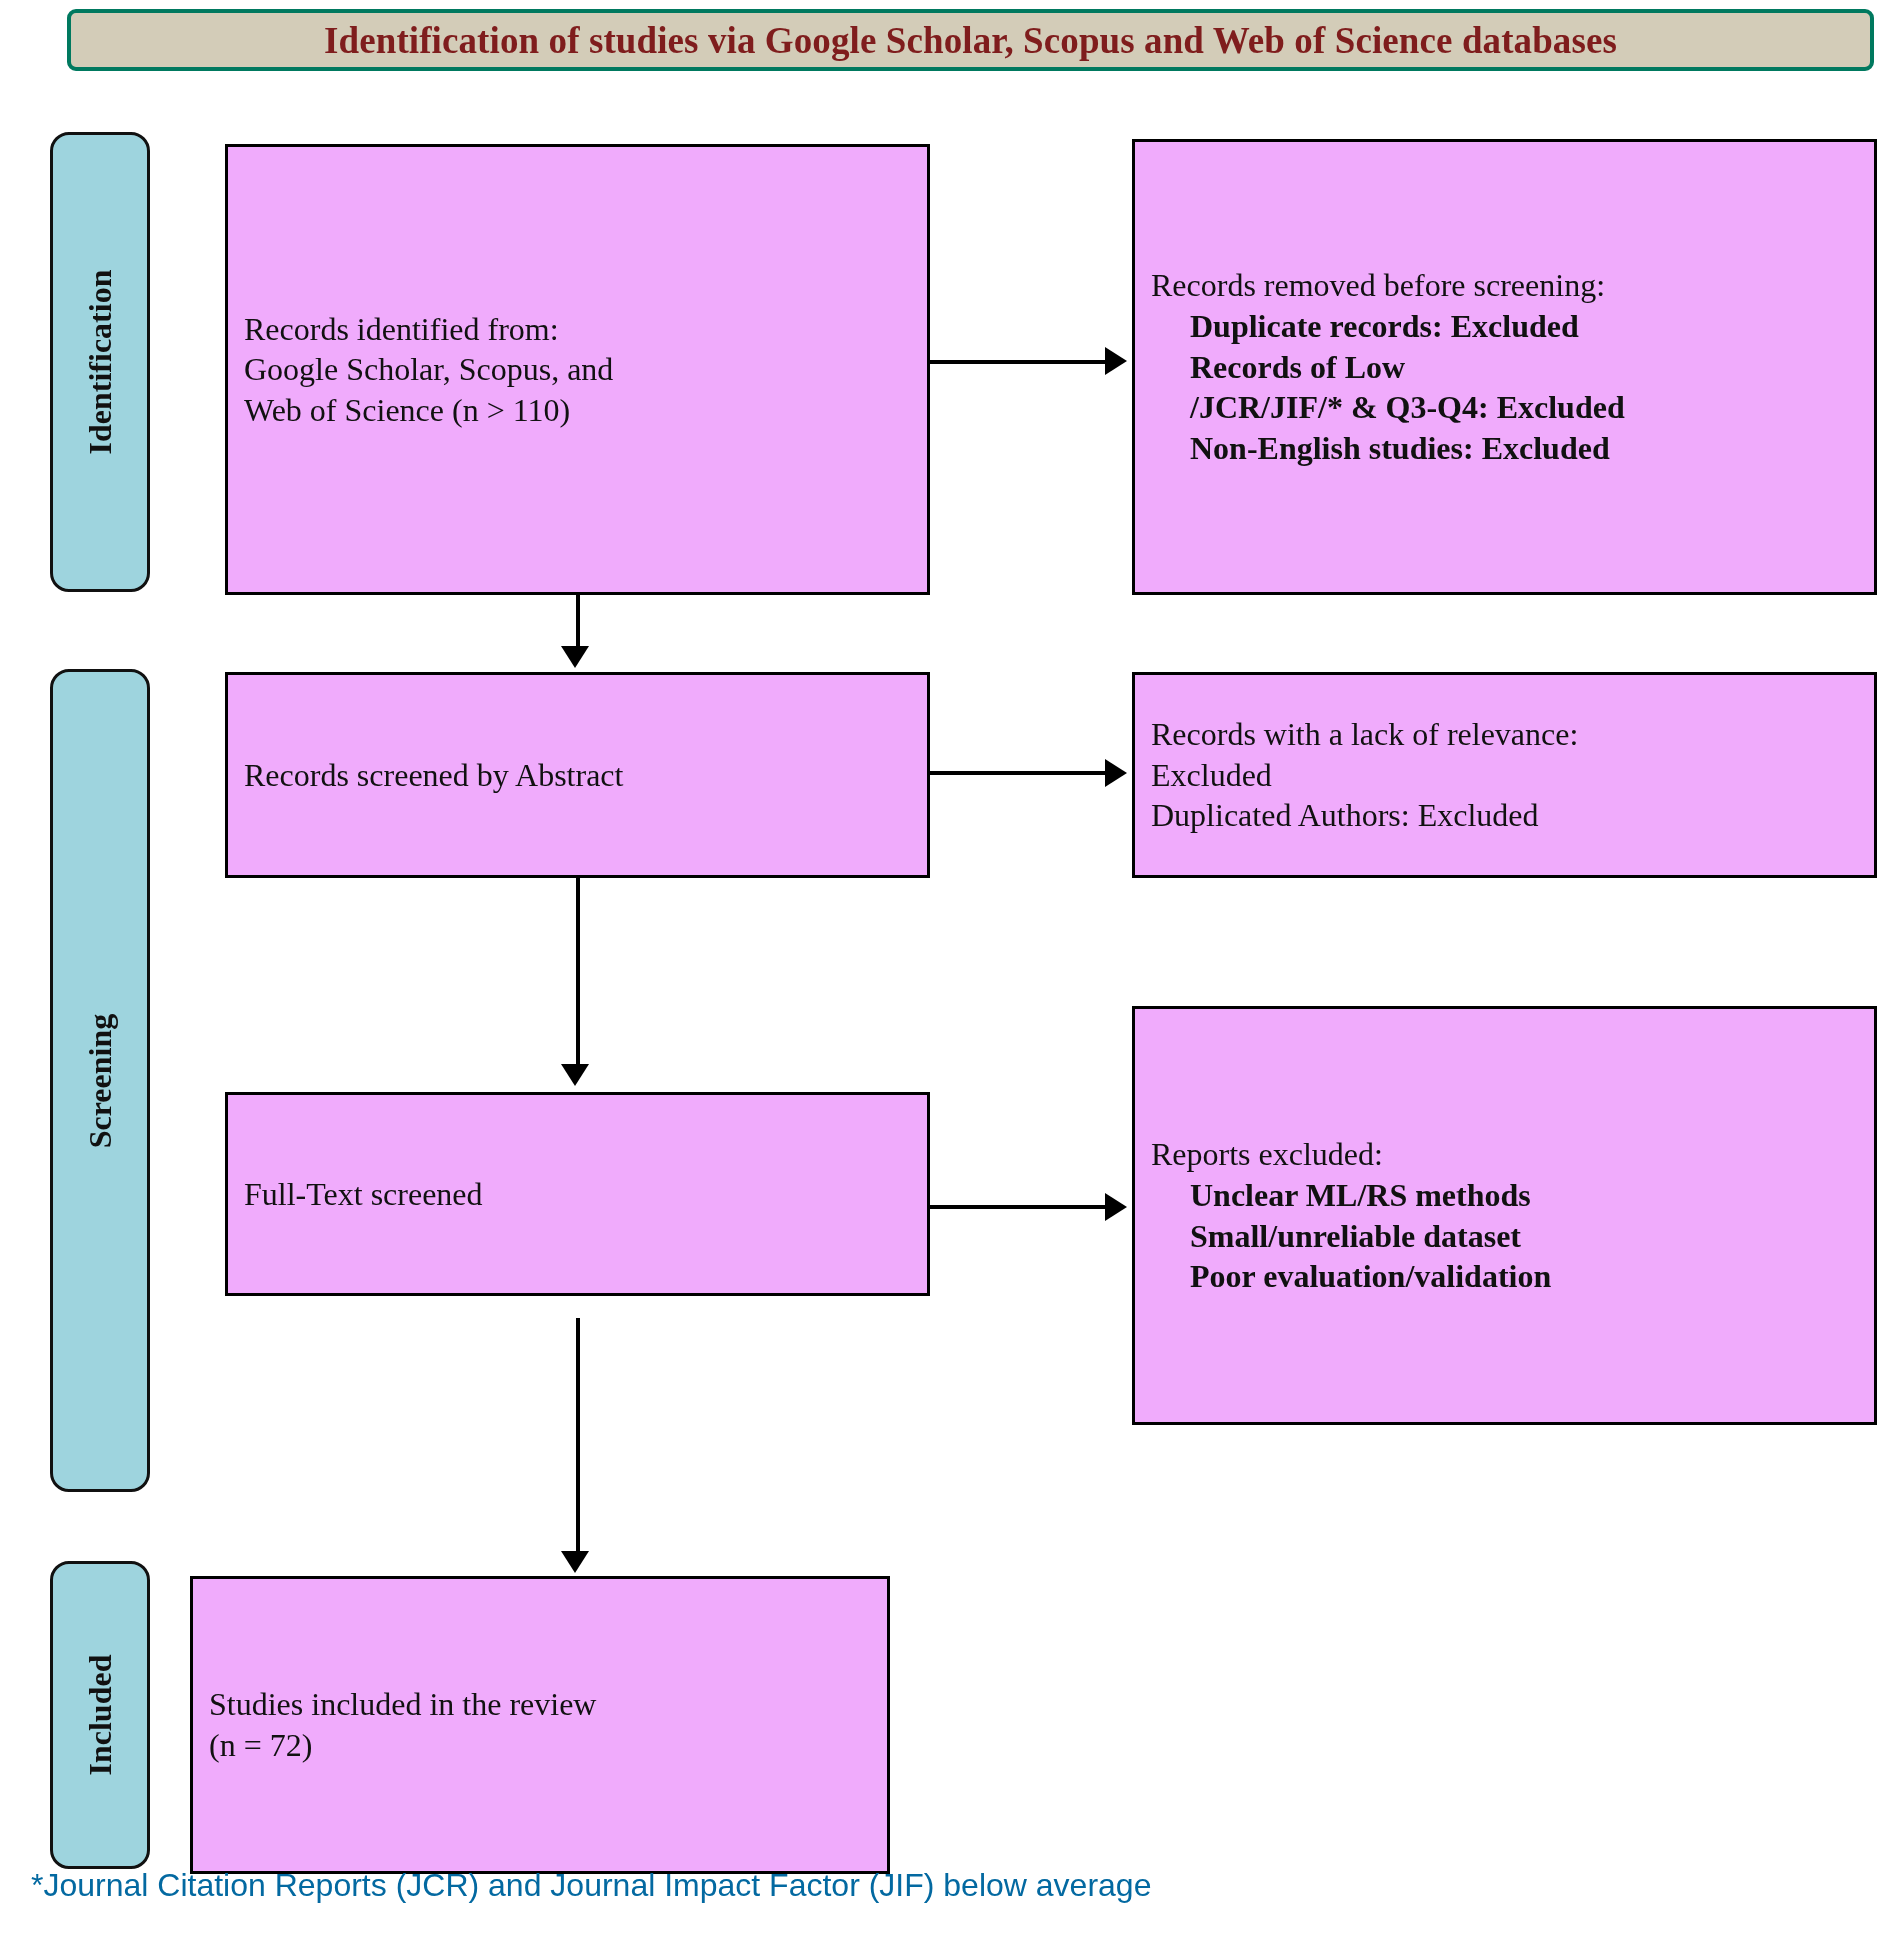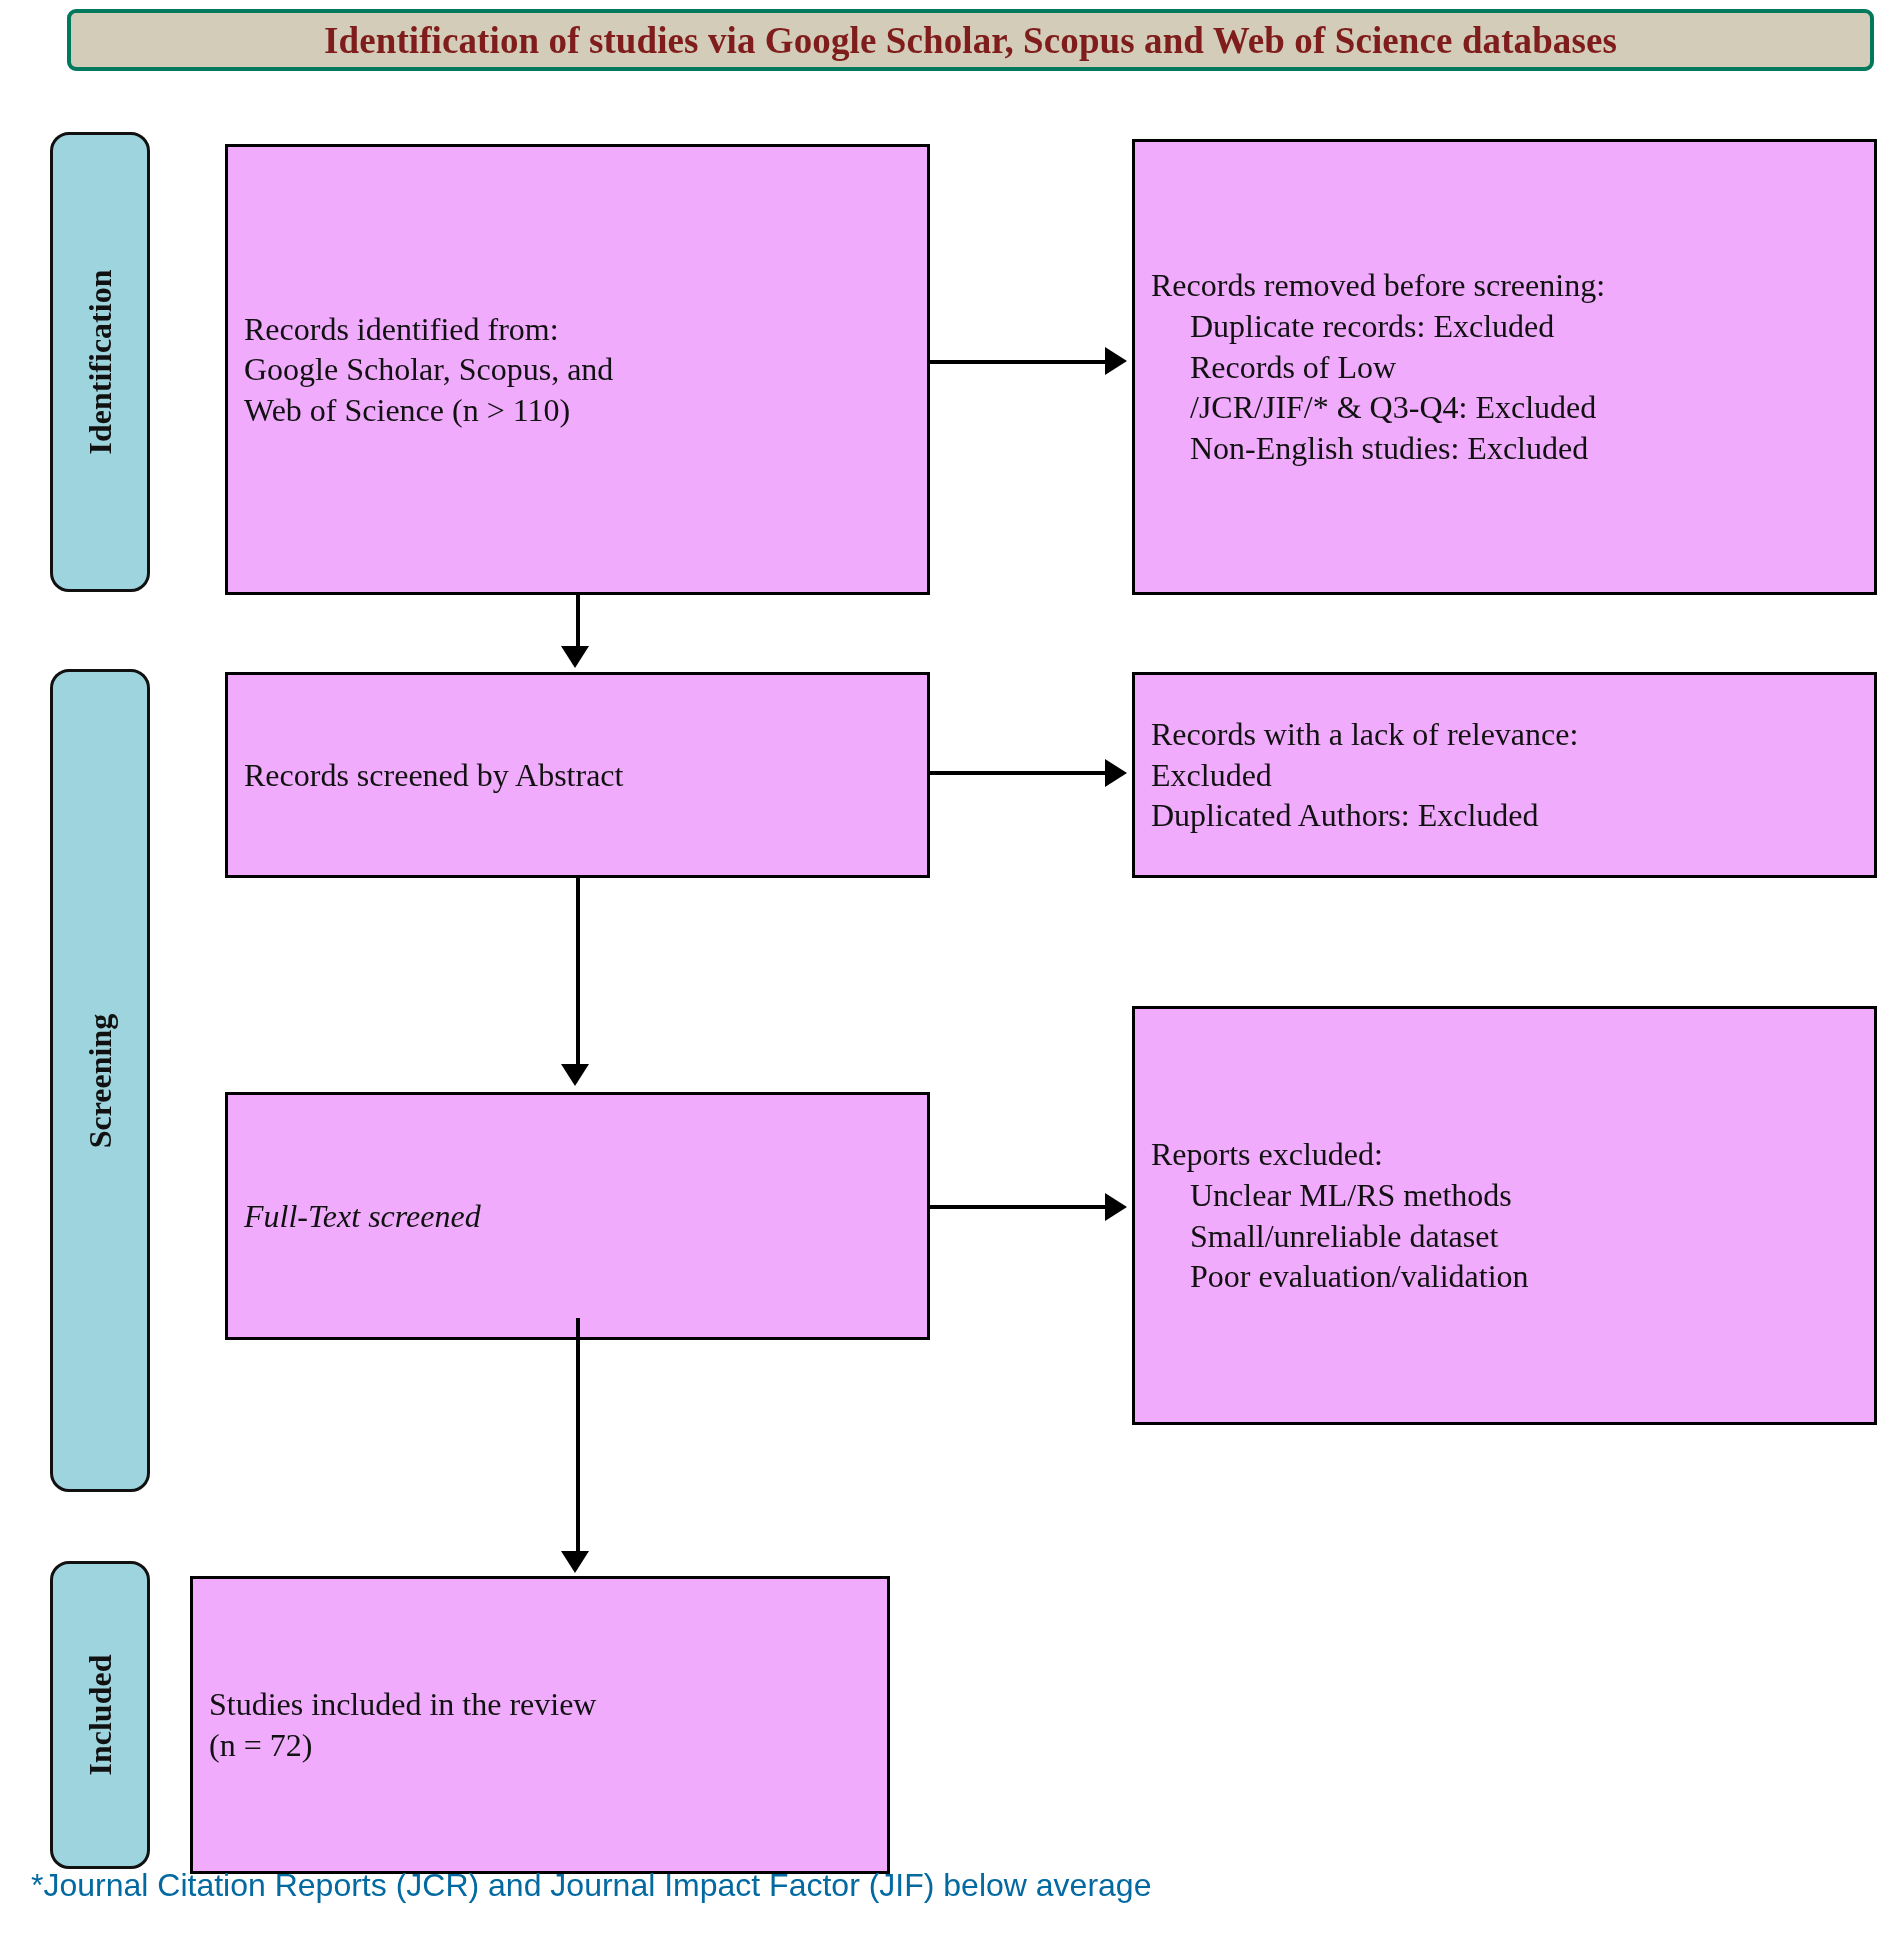--- a/index.html
+++ b/index.html
@@ -77,27 +77,27 @@
     flex-direction: column;
     justify-content: center;
     padding: 0 16px;
   }
   .flow-box .line {
     font-size: 32px;
     line-height: 1.27;
     white-space: nowrap;
     color: #111111;
   }
-  .flow-box .line.indent { padding-left: 39px; }
+  .flow-box .line.indent { padding-left: 39px; font-weight: bold; }
 
   #box-records-identified { left: 225px;  top: 144px;  width: 705px; height: 451px; }
   #box-records-removed    { left: 1132px; top: 139px;  width: 745px; height: 456px; }
   #box-records-screened   { left: 225px;  top: 672px; width: 705px; height: 206px; }
   #box-lack-relevance     { left: 1132px; top: 672px; width: 745px; height: 206px; }
-  #box-fulltext-screened  { left: 225px;  top: 1092px; width: 705px; height: 248px; font-style: italic; }
+  #box-fulltext-screened  { left: 225px;  top: 1092px; width: 705px; height: 204px; }
   #box-reports-excluded   { left: 1132px; top: 1006px; width: 745px; height: 419px; }
   #box-studies-included   { left: 190px;  top: 1576px; width: 700px; height: 298px; }
 
   
   .arrow-line-v {
     position: absolute;
     width: 3.9px;
     background: #000000;
   }
   .arrow-head-down {

